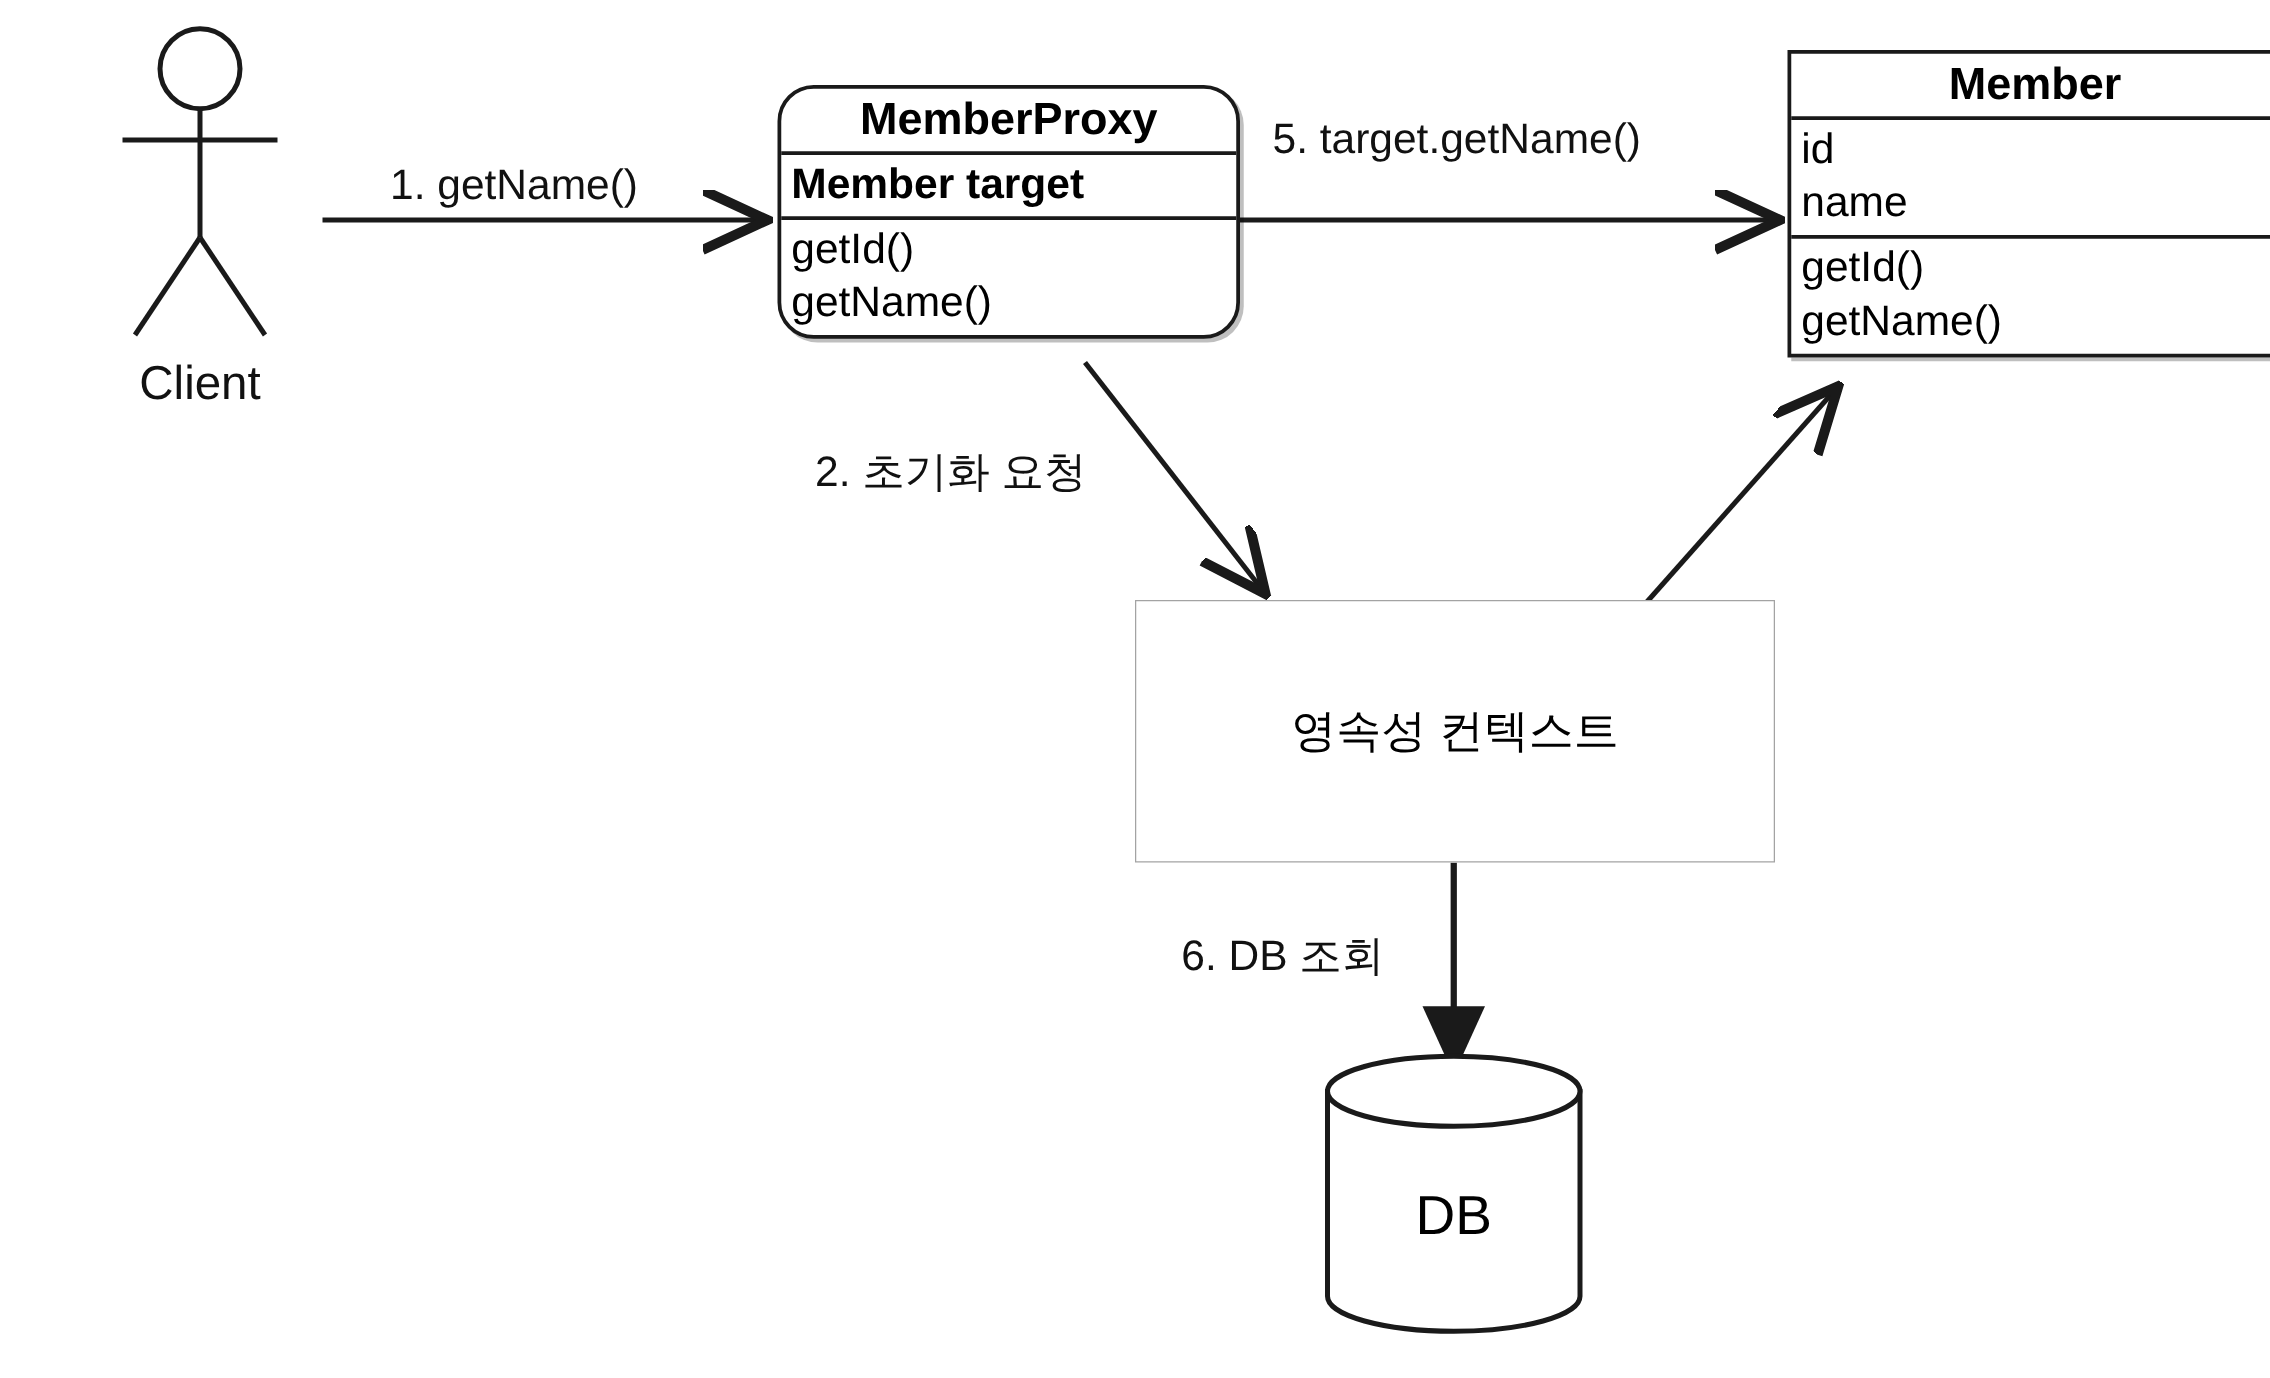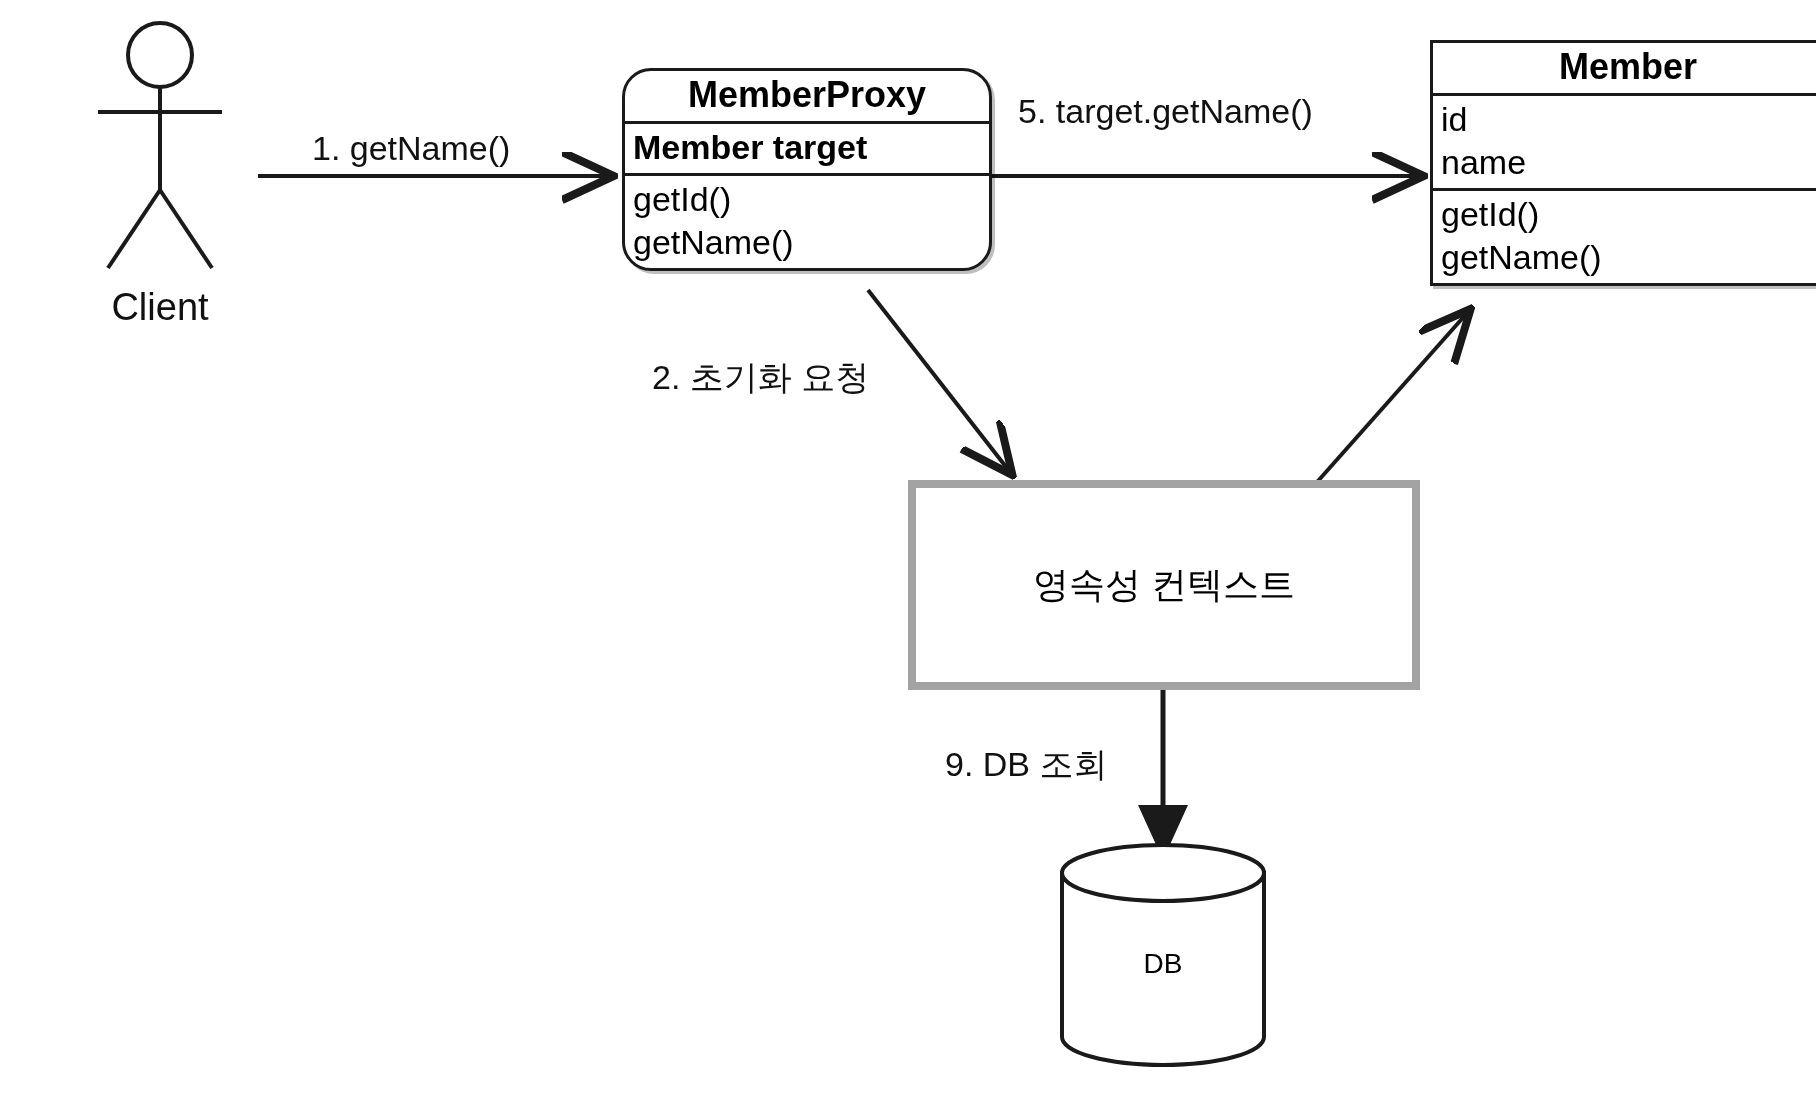--- a/index.html
+++ b/index.html
@@ -64,31 +64,31 @@
   .cb-row {
     font-size: 34px;
     line-height: 1.18;
     padding: 1px 0 2px 0;
   }
   .cb-row.bold {
     font-weight: bold;
   }
   .plainbox {
     position: absolute;
-    border: 8px solid #a3a3a3;
+    border: 1px solid #a3a3a3;
     background: #ffffff;
     box-sizing: border-box;
     display: flex;
     align-items: center;
     justify-content: center;
     font-size: 36px;
   }
   .db-label {
     position: absolute;
-    font-size: 28px;
+    font-size: 44px;
     text-align: center;
     width: 180px;
   }
 </style>
 </head>
 <body>
 
 <div id="canvas">
 
   <svg class="layer" viewBox="0 0 1816 1102">
@@ -153,18 +153,18 @@
   <div class="plainbox" style="left:908px; top:480px; width:512px; height:210px;">
     <span>영속성 컨텍스트</span>
   </div>
 
   <div class="db-label" style="left:1073px; top:948px;">DB</div>
 
   <div class="txt edge-label" style="left:312px; top:92px;margin-top:37px;">1. getName()</div>
 
   <div class="txt edge-label" style="left:652px; top:355px;">2. 초기화 요청</div>
 
-  <div class="txt edge-label" style="left:945px; top:742px;">9. DB 조회</div>
+  <div class="txt edge-label" style="left:945px; top:742px;">6. DB 조회</div>
 
 
   <div class="txt edge-label" style="left:1018px; top:92px;">5. target.getName()</div>
 
 </div>
 
 </body></html>

